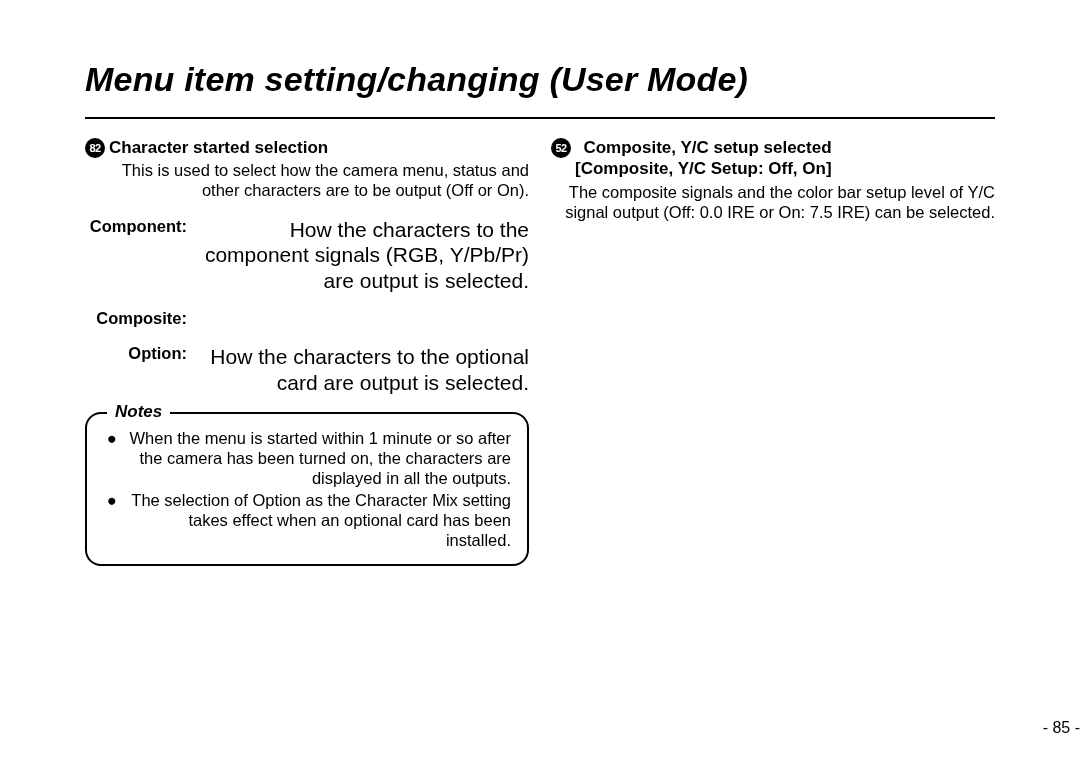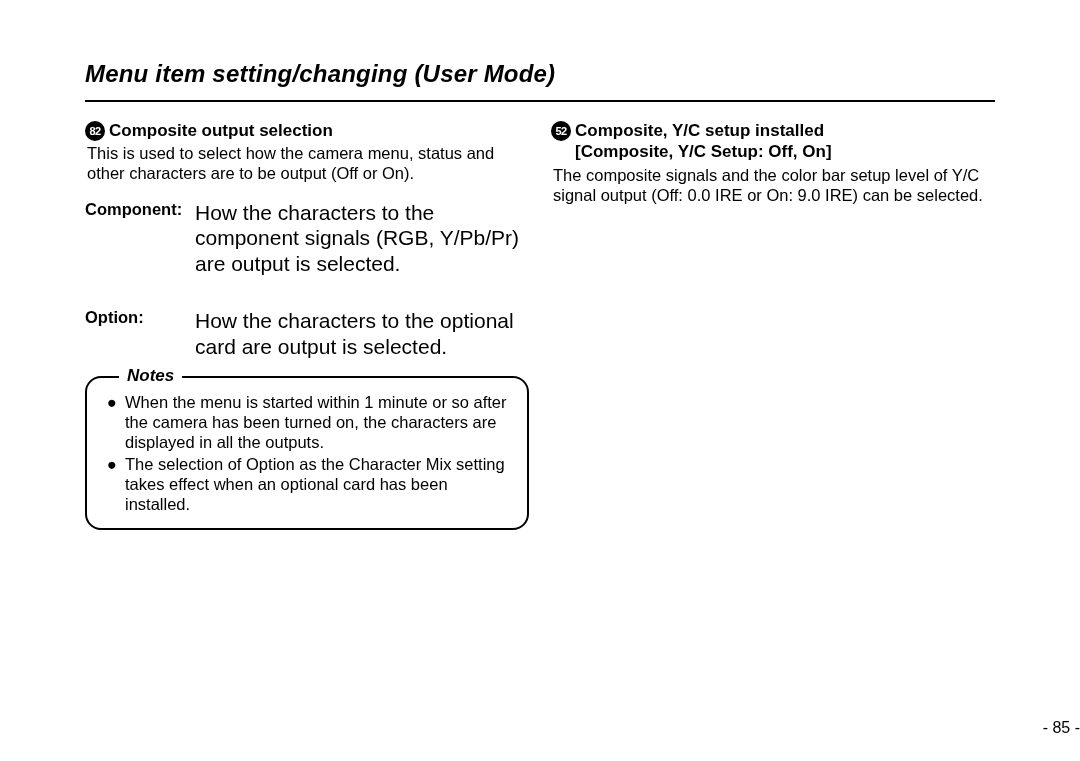--- a/index.html
+++ b/index.html
@@ -6,31 +6,32 @@
   body {
     width: 1080px;
     height: 761px;
     background: #ffffff;
     font-family: Arial, Helvetica, sans-serif;
     color: #000;
     padding: 60px 85px 30px 85px;
     position: relative;
   }
   .title {
-    font-size: 24px;
+    font-size: 34px;
     font-weight: bold;
     font-style: italic;
     border-bottom: 2px solid #000;
-    padding-bottom: 12px;
+    padding-bottom: 18px;
     margin-bottom: 18px;
     letter-spacing: 0.2px;
   }
   .columns {
     display: flex;
     gap: 22px;
+    text-align: right;
   }
   .col {
     width: 445px;
   }
   .heading-row {
     display: flex;
     align-items: flex-start;
     gap: 4px;
     margin-bottom: 0;
   }
@@ -79,21 +80,21 @@
   .notes-box {
     border: 2px solid #000;
     border-radius: 16px;
     margin-top: 16px;
     padding: 12px 16px 14px 20px;
     position: relative;
   }
   .notes-label {
     position: absolute;
     top: -12px;
-    left: 32px;
+    left: 20px;
     background: #fff;
     padding: 0 8px;
     font-weight: bold;
     font-style: italic;
     font-size: 17px;
   }
   .note-item {
     display: flex;
     gap: 8px;
     font-size: 16.5px;
@@ -115,30 +116,31 @@
 <body>
 
 <div class="title">Menu item setting/changing (User Mode)</div>
 
 <div class="columns">
 
   <div class="col">
     <div class="heading-row">
       <span class="bullet-num">82</span>
       <div>
-        <div class="heading-text">Composite output selection</div>
+        <div class="heading-text">Character started selection</div>
       </div>
     </div>
     <div class="body-text indent-body">This is used to select how the camera menu, status and other characters are to be output (Off or On).</div>
 
     <div class="def-row">
       <div class="def-term">Component:</div>
       <div class="def-desc">How the characters to the component signals (RGB, Y/Pb/Pr) are output is selected.</div>
     </div>
     <div class="def-row">
+      <div class="def-term">Composite:</div>
     </div>
     <div class="def-row">
       <div class="def-term">Option:</div>
       <div class="def-desc">How the characters to the optional card are output is selected.</div>
     </div>
 
     <div class="notes-box">
       <div class="notes-label">Notes</div>
       <div class="note-item">
         <span class="note-bullet">●</span>
@@ -148,22 +150,22 @@
         <span class="note-bullet">●</span>
         <span>The selection of Option as the Character Mix setting takes effect when an optional card has been installed.</span>
       </div>
     </div>
   </div>
 
   <div class="col">
     <div class="heading-row">
       <span class="bullet-num">52</span>
       <div>
-        <div class="heading-text">Composite, Y/C setup installed</div>
+        <div class="heading-text">Composite, Y/C setup selected</div>
         <div class="heading-text">[Composite, Y/C Setup: Off, On]</div>
       </div>
     </div>
-    <div class="body-text indent-body">The composite signals and the color bar setup level of Y/C signal output (Off: 0.0 IRE or On: 9.0 IRE) can be selected.</div>
+    <div class="body-text indent-body">The composite signals and the color bar setup level of Y/C signal output (Off: 0.0 IRE or On: 7.5 IRE) can be selected.</div>
   </div>
 
 </div>
 
 <div class="page-num">- 85 -</div>
 
 </body></html>

